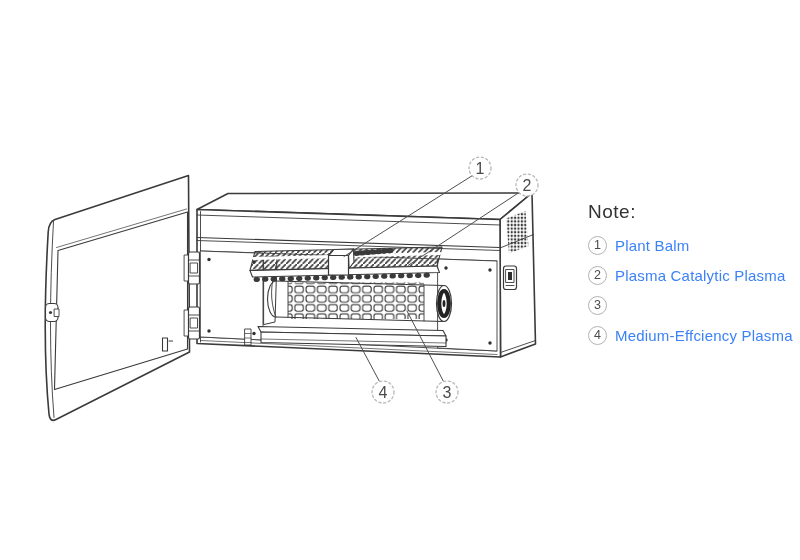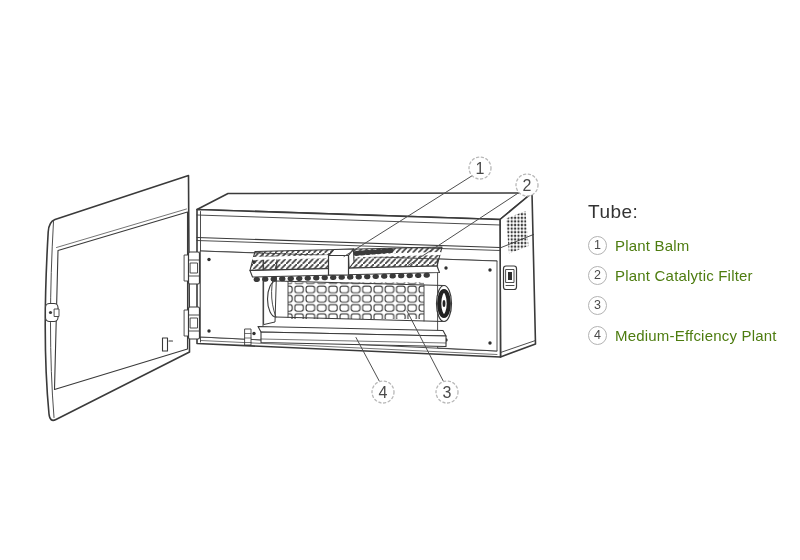--- a/index.html
+++ b/index.html
@@ -12,21 +12,21 @@
   .note-heading{
     font-size:19px;color:#333333;letter-spacing:0.5px;
     margin:0 0 13px 0;font-weight:400;
   }
   .note-item{display:flex;align-items:center;margin-bottom:11px;}
   .note-num{
     flex:none;width:17px;height:17px;border:1px solid #b3b3b3;border-radius:50%;
     display:flex;align-items:center;justify-content:center;
     font-size:12.5px;color:#4a4a4a;margin-right:8px;line-height:1;
   }
-  .note-label{font-size:15px;color:#4d7c0f;letter-spacing:0.2px;white-space:nowrap;}
+  .note-label{font-size:15px;color:#3b82f6;letter-spacing:0.2px;white-space:nowrap;}
   .callout-num{
     font-size:16px;fill:#4a4a4a;text-anchor:middle;
     font-family:"Liberation Sans",sans-serif;
   }
 </style>
 </head>
 <body>
 
 <div class="stage">
 
@@ -188,32 +188,32 @@
         <text class="callout-num" x="447" y="397.5">3</text>
       </g>
       <g>
         <circle cx="383" cy="392" r="11" fill="#ffffff" stroke="#b8b8b8" stroke-width="1.3" stroke-dasharray="2.2 2.6"></circle>
         <text class="callout-num" x="383" y="397.5">4</text>
       </g>
     </g>
   </svg>
 
   <div class="note">
-    <div class="note-heading">Tube:</div>
+    <div class="note-heading">Note:</div>
 
     <div class="note-item">
       <span class="note-num">1</span>
       <span class="note-label">Plant Balm</span>
     </div>
     <div class="note-item">
       <span class="note-num">2</span>
-      <span class="note-label">Plant Catalytic Filter</span>
+      <span class="note-label">Plasma Catalytic Plasma</span>
     </div>
     <div class="note-item">
       <span class="note-num">3</span>
     </div>
     <div class="note-item">
       <span class="note-num">4</span>
-      <span class="note-label">Medium-Effciency Plant</span>
+      <span class="note-label">Medium-Effciency Plasma</span>
     </div>
   </div>
 
 </div>
 
 </body></html>

